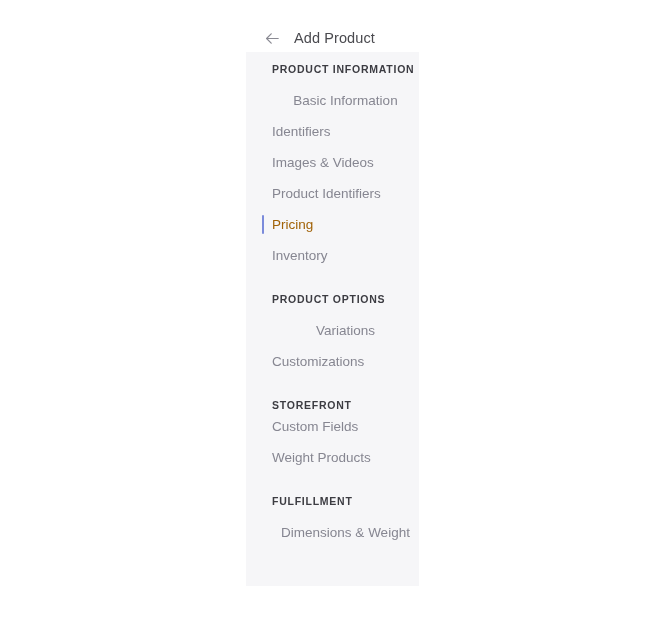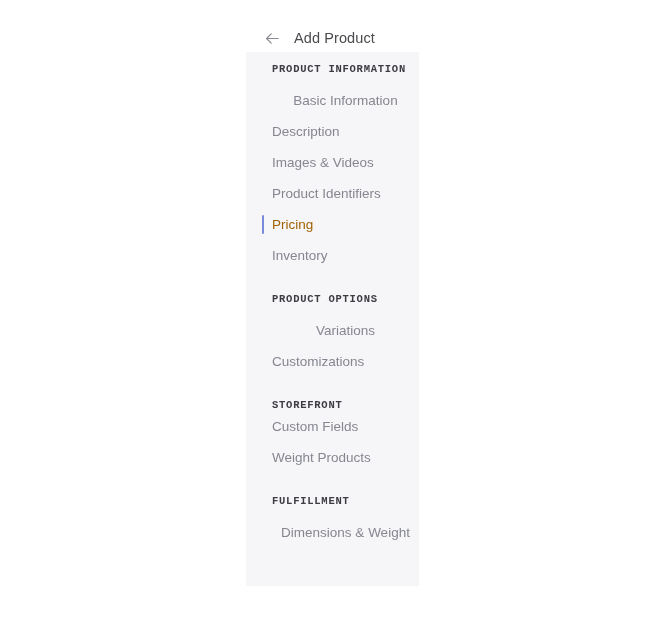--- a/index.html
+++ b/index.html
@@ -67,21 +67,20 @@
   }
 
   .section-head {
     font-size: 10.5px;
     font-weight: bold;
     color: #3c3c42;
     letter-spacing: 0.75px;
     text-transform: uppercase;
     padding-left: 26px;
     white-space: nowrap;
-    font-family: Liberation Mono, monospace;
   }
   .section-head.first { padding-top: 11px; }
   .section-head.later { padding-top: 22px; }
 
   .nav-item {
     position: relative;
     font-size: 13.5px;
     color: #868691;
     padding: 0 0 0 26px;
     height: 31px;
@@ -118,21 +117,21 @@
     </span>
   </button>
   <div class="header-title">Add Product</div>
 </div>
 
 <div class="panel">
   <nav>
     <ul class="nav-list" id="nav-root">
         <li class="section-head first">PRODUCT INFORMATION</li>
         <li class="nav-item first-of-section">Basic Information</li>
-        <li class="nav-item">Description</li>
+        <li class="nav-item">Identifiers</li>
         <li class="nav-item">Images &amp; Videos</li>
         <li class="nav-item">Product Identifiers</li>
         <li class="nav-item active">Pricing</li>
         <li class="nav-item">Inventory</li>
         <li class="section-head later">PRODUCT OPTIONS</li>
         <li class="nav-item first-of-section">Variations</li>
         <li class="nav-item">Customizations</li>
         <li class="section-head later">STOREFRONT</li>
         <li class="nav-item">Custom Fields</li>
         <li class="nav-item">Weight Products</li>

